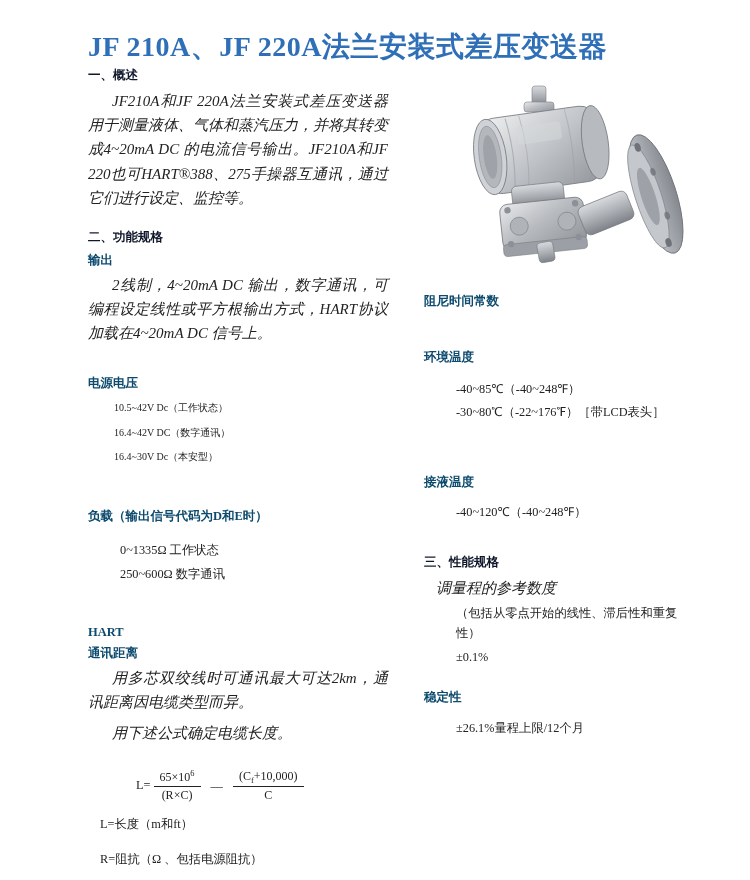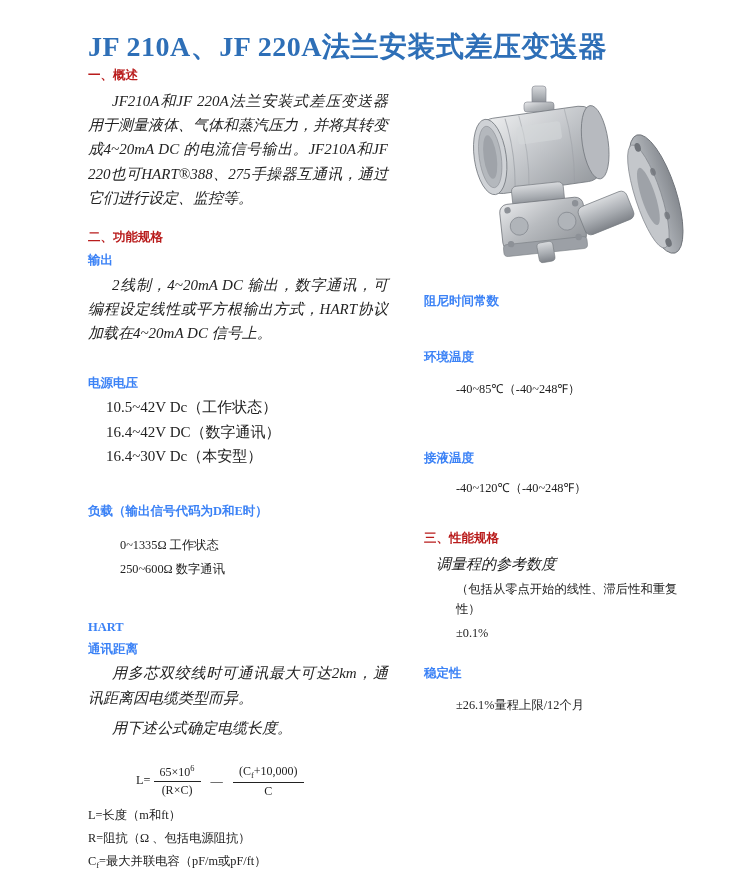--- a/index.html
+++ b/index.html
@@ -37,47 +37,47 @@
     top: 66px;
     width: 300px;
   }
   .col-right {
     position: absolute;
     left: 424px;
     top: 292px;
     width: 280px;
   }
   .heading {
-    color: #b91c1c;
+    color: #0f172a;
     font-size: 12.5px;
     font-weight: bold;
     margin: 0 0 4px 0;
     line-height: 1.5;
   }
   .subheading {
-    color: #3b82f6;
+    color: #0c4a6e;
     font-size: 12.5px;
     font-weight: bold;
     margin: 0 0 3px 0;
     line-height: 1.5;
   }
   .para {
     font-size: 15px;
     line-height: 1.62;
     margin: 0 0 2px 0;
     text-align: justify;
     font-style: italic;
   }
   .indent {
     text-indent: 24px;
   }
   .line {
-    font-size: 15px;
+    font-size: 10px;
     line-height: 1.62;
-    margin: 0;
+    margin: 8px;
     padding-left: 18px;
   }
   .line-wide {
     font-size: 12.3px;
     line-height: 1.62;
     margin: 4px;
     padding-left: 28px;
   }
   .gap-s { height: 8px; }
   .gap-m { height: 16px; }
@@ -124,21 +124,21 @@
   .minus {
     display: inline-block;
     vertical-align: middle;
     padding: 0 7px;
   }
   sup { font-size: 0.7em; vertical-align: super; }
   sub { font-size: 0.7em; vertical-align: sub; }
   .defs p {
     font-size: 12.3px;
     line-height: 1.85;
-    margin: 0;
+    margin: 12px;
   }
 </style>
 </head>
 <body>
 
 <div class="page">
 
   <div class="title">JF 210A、JF 220A法兰安装式差压变送器</div>
 
   <div class="photo-wrap">
@@ -277,20 +277,21 @@
   <div class="col-right">
 
     <div class="subheading">阻尼时间常数</div>
     <div style="height:8px"></div>
 
     <div class="gap-l"></div>
 
     <div class="subheading">环境温度</div>
     <div style="height:6px"></div>
     <p class="line-wide">-40~85℃（-40~248℉）</p>
+    <p class="line-wide">-30~80℃（-22~176℉）［带LCD表头］</p>
 
     <div class="gap-xl"></div>
     <div style="height:12px"></div>
 
     <div class="subheading">接液温度</div>
     <div style="height:4px"></div>
     <p class="line-wide">-40~120℃（-40~248℉）</p>
 
     <div class="gap-l"></div>
 

